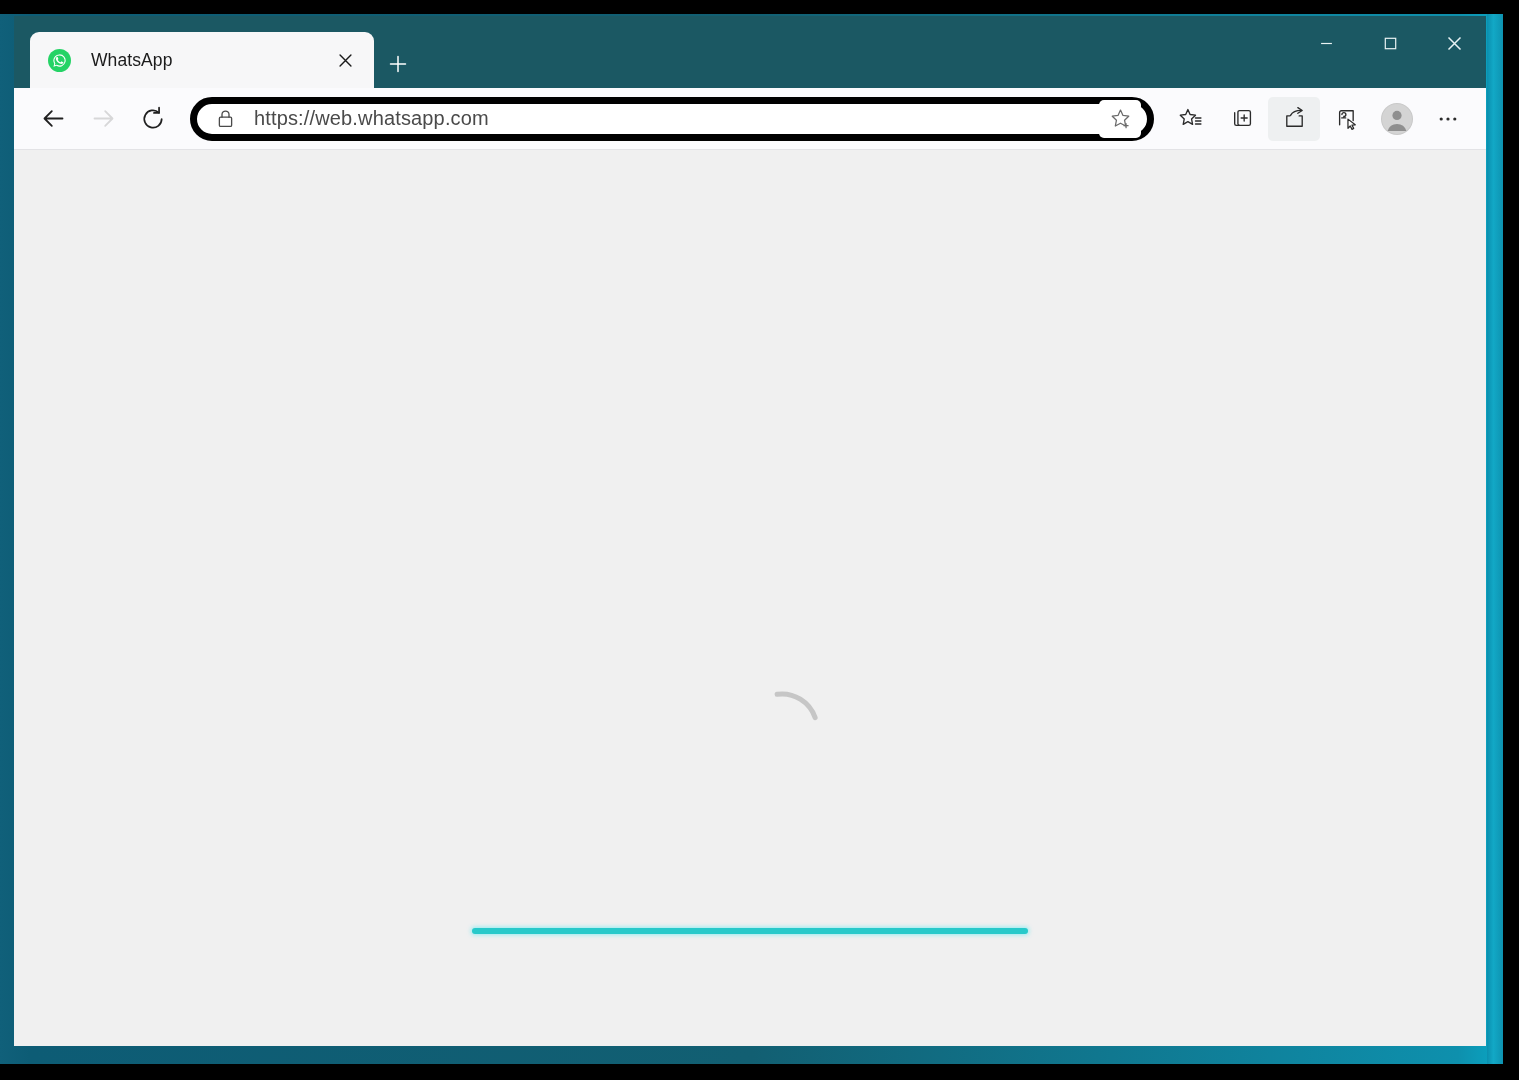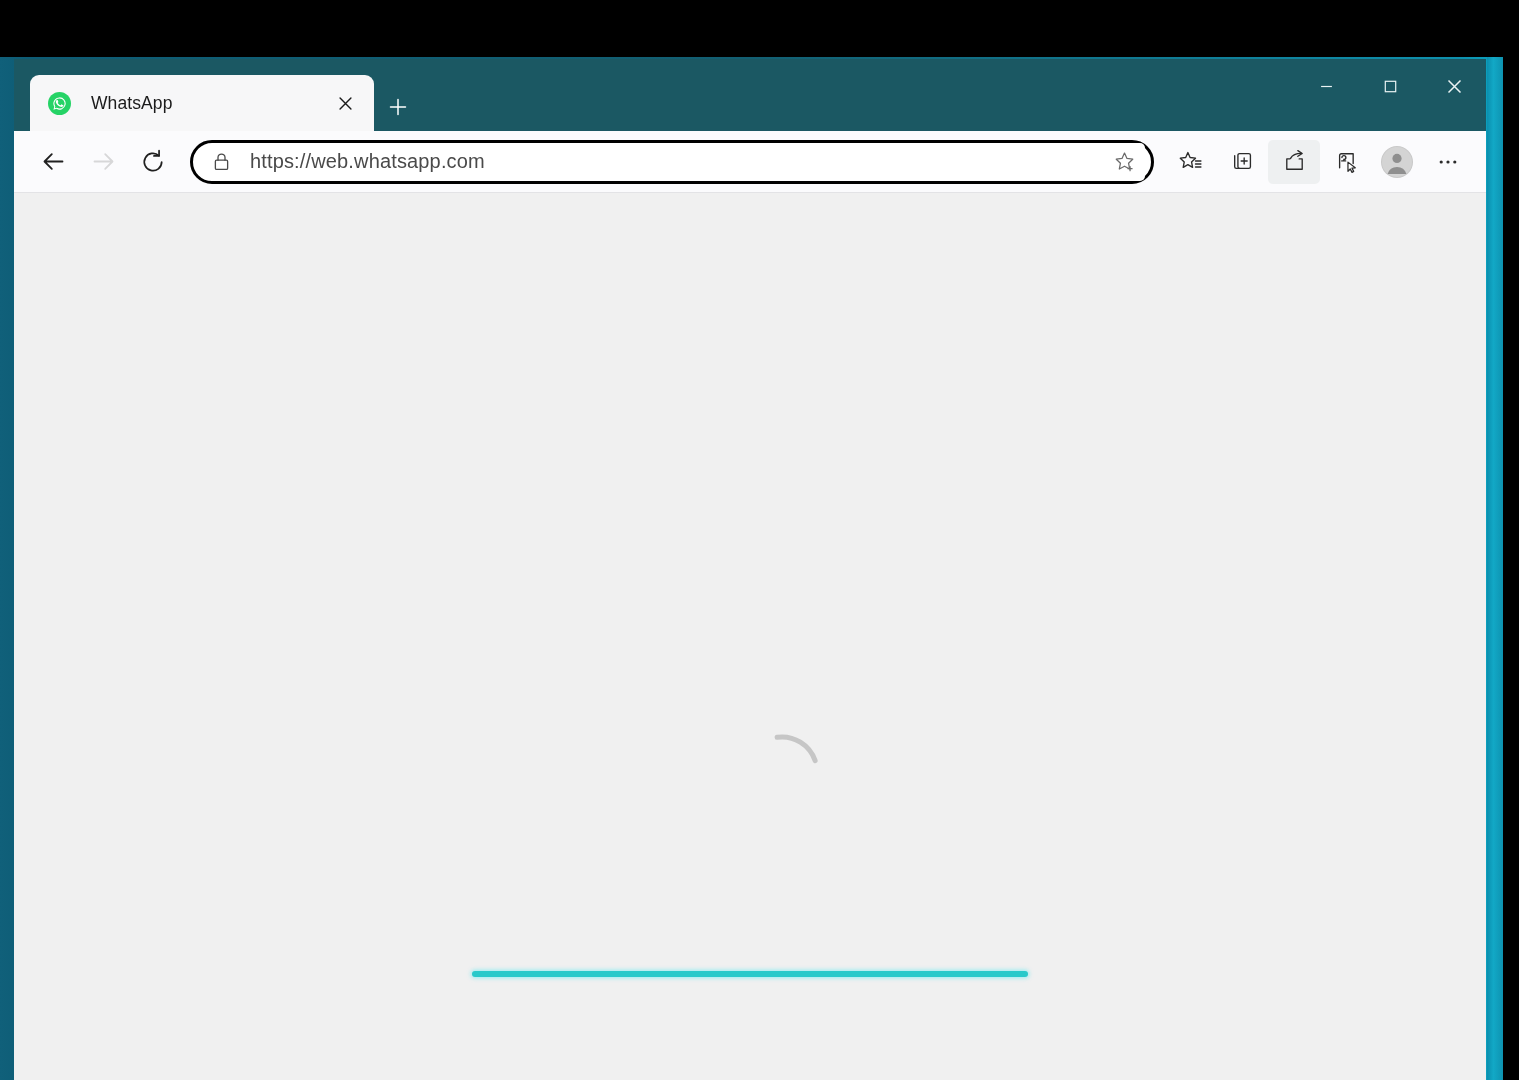--- a/index.html
+++ b/index.html
@@ -8,21 +8,20 @@
     background:#000000;
     font-family:"Liberation Sans", sans-serif;
     overflow:hidden;
   }
 
   
   #desktop {
     position:relative;
     width:1519px; height:868px;
     background:#000000;
-    margin-top:43px;
   }
 
   
   #window-frame {
     position:absolute;
     left:0px; top:14px;
     width:1503px; height:1050px;
     background:linear-gradient(90deg,#10607a 0%, #0d5c75 2%, #125f72 50%, #0e90ad 97%, #0aa6c4 100%);
   }
   
@@ -126,21 +125,21 @@
   }
   .nav-btn svg { display:block; }
   .nav-btn.disabled { opacity:.32; }
 
   
   #address-bar {
     flex:1 1 auto;
     height:44px;
     margin:0 10px 0 12px;
     background:#ffffff;
-    border:3px solid #000000;
+    border:7px solid #000000;
     border-radius:22px;
     display:flex; align-items:center;
     padding:0 6px 0 18px;
     min-width:0;
   }
   #lock-icon { flex:0 0 auto; display:flex; align-items:center; }
   #url-text {
     flex:1 1 auto;
     margin-left:18px;
     font-size:20px;

